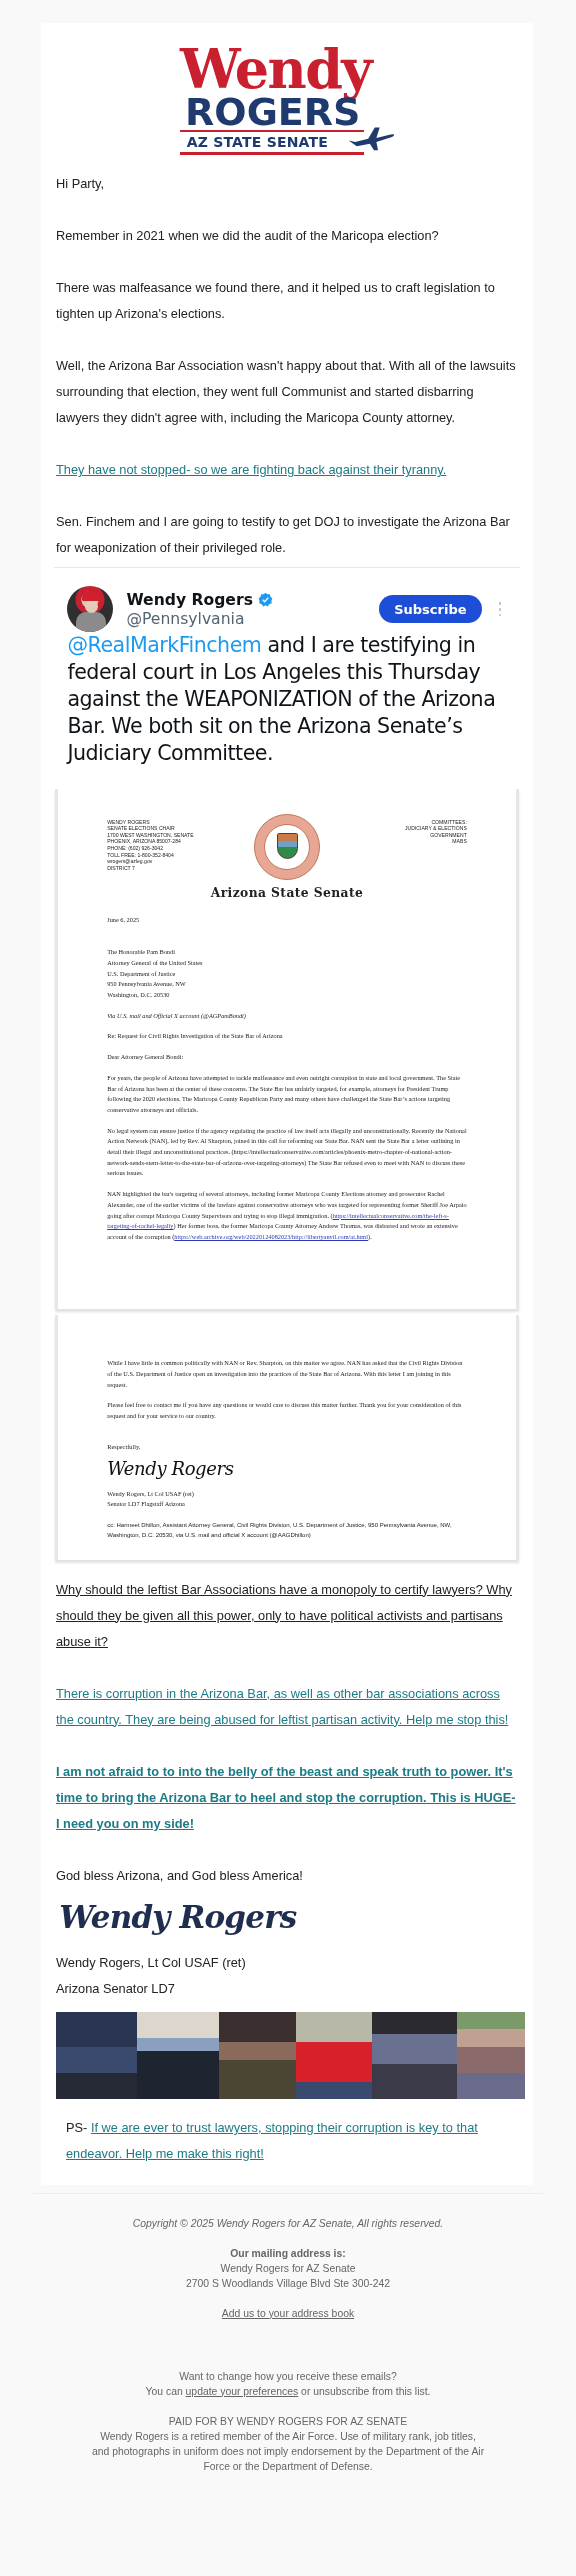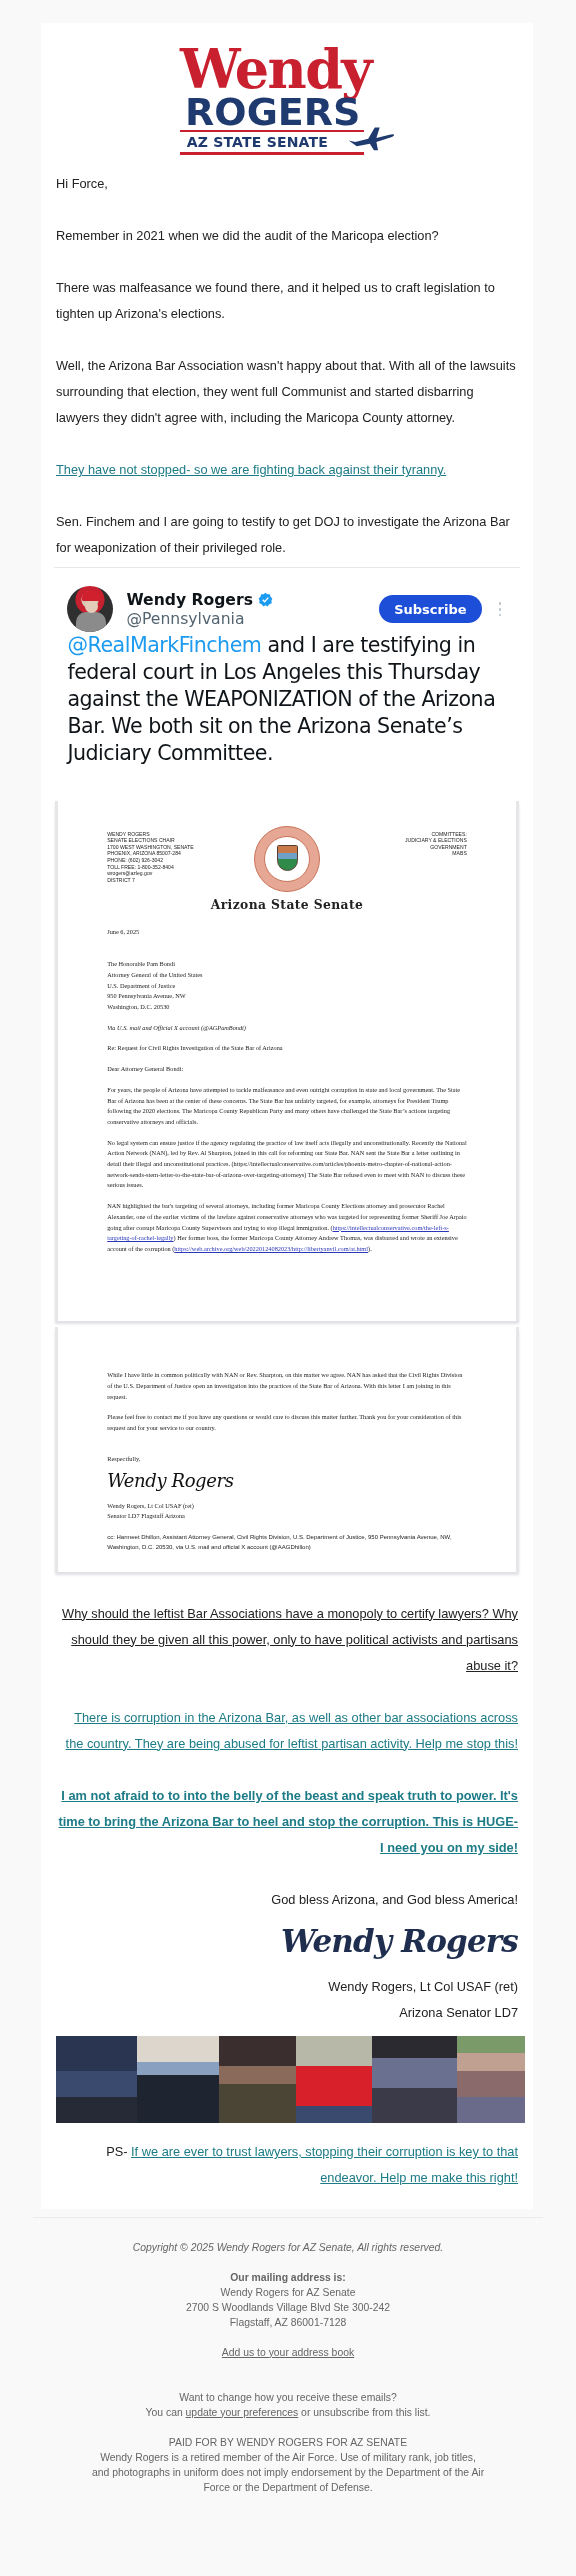--- a/index.html
+++ b/index.html
@@ -25,37 +25,37 @@
   .avatar-coat { position: absolute; left: 8.2px; top: 26px; width: 30px; height: 25px; background: #8b8b8b; border-radius: 10px 10px 0 0; }
   .tweet-names { margin-left: 13px; flex: 1; }
   .tweet-name { font-family: "DejaVu Sans", sans-serif; font-weight: bold; font-size: 15.6px; color: #0f1419; display: flex; align-items: center; }
   .verified { width: 15px; height: 15px; margin-left: 5px; }
   .tweet-handle { font-family: "DejaVu Sans", sans-serif; font-size: 15.6px; color: #536471; margin-top: 1.6px; }
   .subscribe { background: #1d4ed8; color: #fff; font-family: "DejaVu Sans", sans-serif; font-weight: bold; font-size: 13px; border-radius: 18px; padding: 6.6px 15.6px; border: none; }
   .more { width: 13px; height: 21.4px; margin-left: 11.5px; display: flex; flex-direction: column; justify-content: center; align-items: center; gap: 3.3px; }
   .more span { width: 2.5px; height: 2.5px; background: #b8c0c6; border-radius: 50%; display: block; }
   .tweet-text { font-family: "DejaVu Sans", sans-serif; font-size: 20.6px; line-height: 27px; color: #0f1419; letter-spacing: -0.5px; }
   .mention { color: #1d9bf0; }
-  .doc-wrap { margin: 12px -0.8px; }
+  .doc-wrap { margin: 0 -0.8px; }
   .doc { background: #fff; border-left: 3.3px solid #e6e6e8; border-right: 3.3px solid #e6e6e8; box-shadow: 0 2.5px 2.5px #e0e0e6; padding: 30px 49px 33px 49px; font-family: "Liberation Serif", serif; color: #222; font-size: 6.3px; line-height: 10.7px; }
   .doc + .doc { margin-top: 6.6px; }
   .doc-head { display: flex; justify-content: space-between; align-items: flex-start; }
   .doc-left, .doc-right { font-family: "Liberation Sans", sans-serif; font-size: 5.1px; line-height: 6.6px; width: 99px; }
   .doc-right { text-align: right; }
   .seal { width: 66px; height: 66px; border-radius: 50%; background: #e6a894; border: 1.6px solid #c9735a; position: relative; margin-top: -5px; }
   .seal-inner { position: absolute; inset: 9px; border-radius: 50%; background: #fff; border: 1.6px solid #c9735a; }
   .seal-shield { position: absolute; left: 11.5px; top: 8.2px; width: 21.4px; height: 26px; background: linear-gradient(#c97a4a 0 30%, #6ea0c8 30% 55%, #2e8b4a 55%); border-radius: 1.6px 1.6px 10.7px 10.7px; border: 0.8px solid #5a3a2a; }
   .doc-title { text-align: center; font-family: "DejaVu Serif", serif; font-weight: bold; font-size: 12.3px; margin: 8.2px 0 16.5px 0; letter-spacing: 0.4px; }
   .doc-date { margin-bottom: 21.4px; }
   .doc-gap { margin-bottom: 10px; }
   .doc-italic { font-style: italic; }
   .doc-link { color: #2a37b8; text-decoration: underline; }
   .doc-sig { font-family: "DejaVu Serif", serif; font-style: italic; font-size: 18px; line-height: 23px; margin: 5px 0 8.2px 0; color: #111; letter-spacing: -0.4px; }
   .doc-cc { font-family: "Liberation Sans", sans-serif; font-size: 6px; line-height: 10px; margin-top: 10px; }
-  .body2 { padding-top: 16.5px; text-align: right; }
+  .body2 { padding-top: 16.5px; }
   .signature { font-family: "DejaVu Serif", serif; font-style: italic; font-weight: bold; font-size: 31px; color: #1f2e4f; line-height: 40px; margin: -5px 0 13px 3.3px; letter-spacing: -0.8px; }
   .photos { display: flex; width: 469px; height: 87px; margin: 10px 0 16.5px 0; overflow: hidden; }
   .photo { height: 100%; }
   .footer { border-top: 1.6px solid #ececec; width: 510px; margin: 8.2px 0 0 33px; }
   .footer-inner { text-align: center; color: #666; font-size: 10.4px; line-height: 15px; padding: 21.4px 0 33px 0; }
   .f-gap { margin-top: 15px; }
   .f-italic { font-style: italic; }
   .f-bold { font-weight: bold; }
   .f-link { color: #666; text-decoration: underline; }
 </style>
@@ -70,21 +70,21 @@
       <div class="logo-rogers">ROGERS</div>
       <div class="logo-rule"></div>
       <div class="logo-senate">AZ STATE SENATE</div>
       <div class="logo-rule"></div>
       <svg class="logo-plane" viewBox="0 0 60 34">
         <path d="M2 20 L10 22 L26 18 L34 4 L40 4 L36 17 L52 13 C58 11 60 14 54 16 L36 22 L38 32 L33 32 L28 24 L12 27 Z" fill="#1f3a6e"></path>
       </svg>
     </div>
   </div>
 
-  <div class="p">Hi Force,</div>
+  <div class="p">Hi Party,</div>
   <div class="p">Remember in 2021 when we did the audit of the Maricopa election?</div>
   <div class="p">There was malfeasance we found there, and it helped us to craft legislation to tighten up Arizona's elections.</div>
   <div class="p">Well, the Arizona Bar Association wasn't happy about that.  With all of the lawsuits surrounding that election, they went full Communist and started disbarring lawyers they didn't agree with, including the Maricopa County attorney.</div>
   <div class="p"><a class="link">They have not stopped- so we are fighting back against their tyranny.</a></div>
   <div class="p" style="margin-bottom:6px">Sen. Finchem and I are going to testify to get DOJ to investigate the Arizona Bar for weaponization of their privileged role.</div>
 
   <div class="tweet">
     <div class="tweet-head">
       <div class="avatar">
         <div class="avatar-coat"></div>
@@ -186,21 +186,20 @@
     <div class="p"><span>PS- </span><a class="link">If we are ever to trust lawyers, stopping their corruption is key to that endeavor. Help me make this right!</a></div>
   </div>
 </div>
 
 <div class="footer">
   <div class="footer-inner">
     <div class="f-italic">Copyright © 2025 Wendy Rogers for AZ Senate, All rights reserved.</div>
     <div class="f-gap f-bold">Our mailing address is:</div>
     <div>Wendy Rogers for AZ Senate</div>
     <div>2700 S Woodlands Village Blvd Ste 300-242</div>
-    <div>Flagstaff, AZ 86001-7128</div>
     <div class="f-gap"><a class="f-link">Add us to your address book</a></div>
-    <div style="margin-top:30px">Want to change how you receive these emails?</div>
+    <div style="margin-top:48px">Want to change how you receive these emails?</div>
     <div><span>You can </span><a class="f-link">update your preferences</a><span> or unsubscribe from this list.</span></div>
     <div class="f-gap">PAID FOR BY WENDY ROGERS FOR AZ SENATE</div>
     <div style="padding:0 58px">Wendy Rogers is a retired member of the Air Force. Use of military rank, job titles, and photographs in uniform does not imply endorsement by the Department of the Air Force or the Department of Defense.</div>
   </div>
 </div>
 
 
 </body></html>

